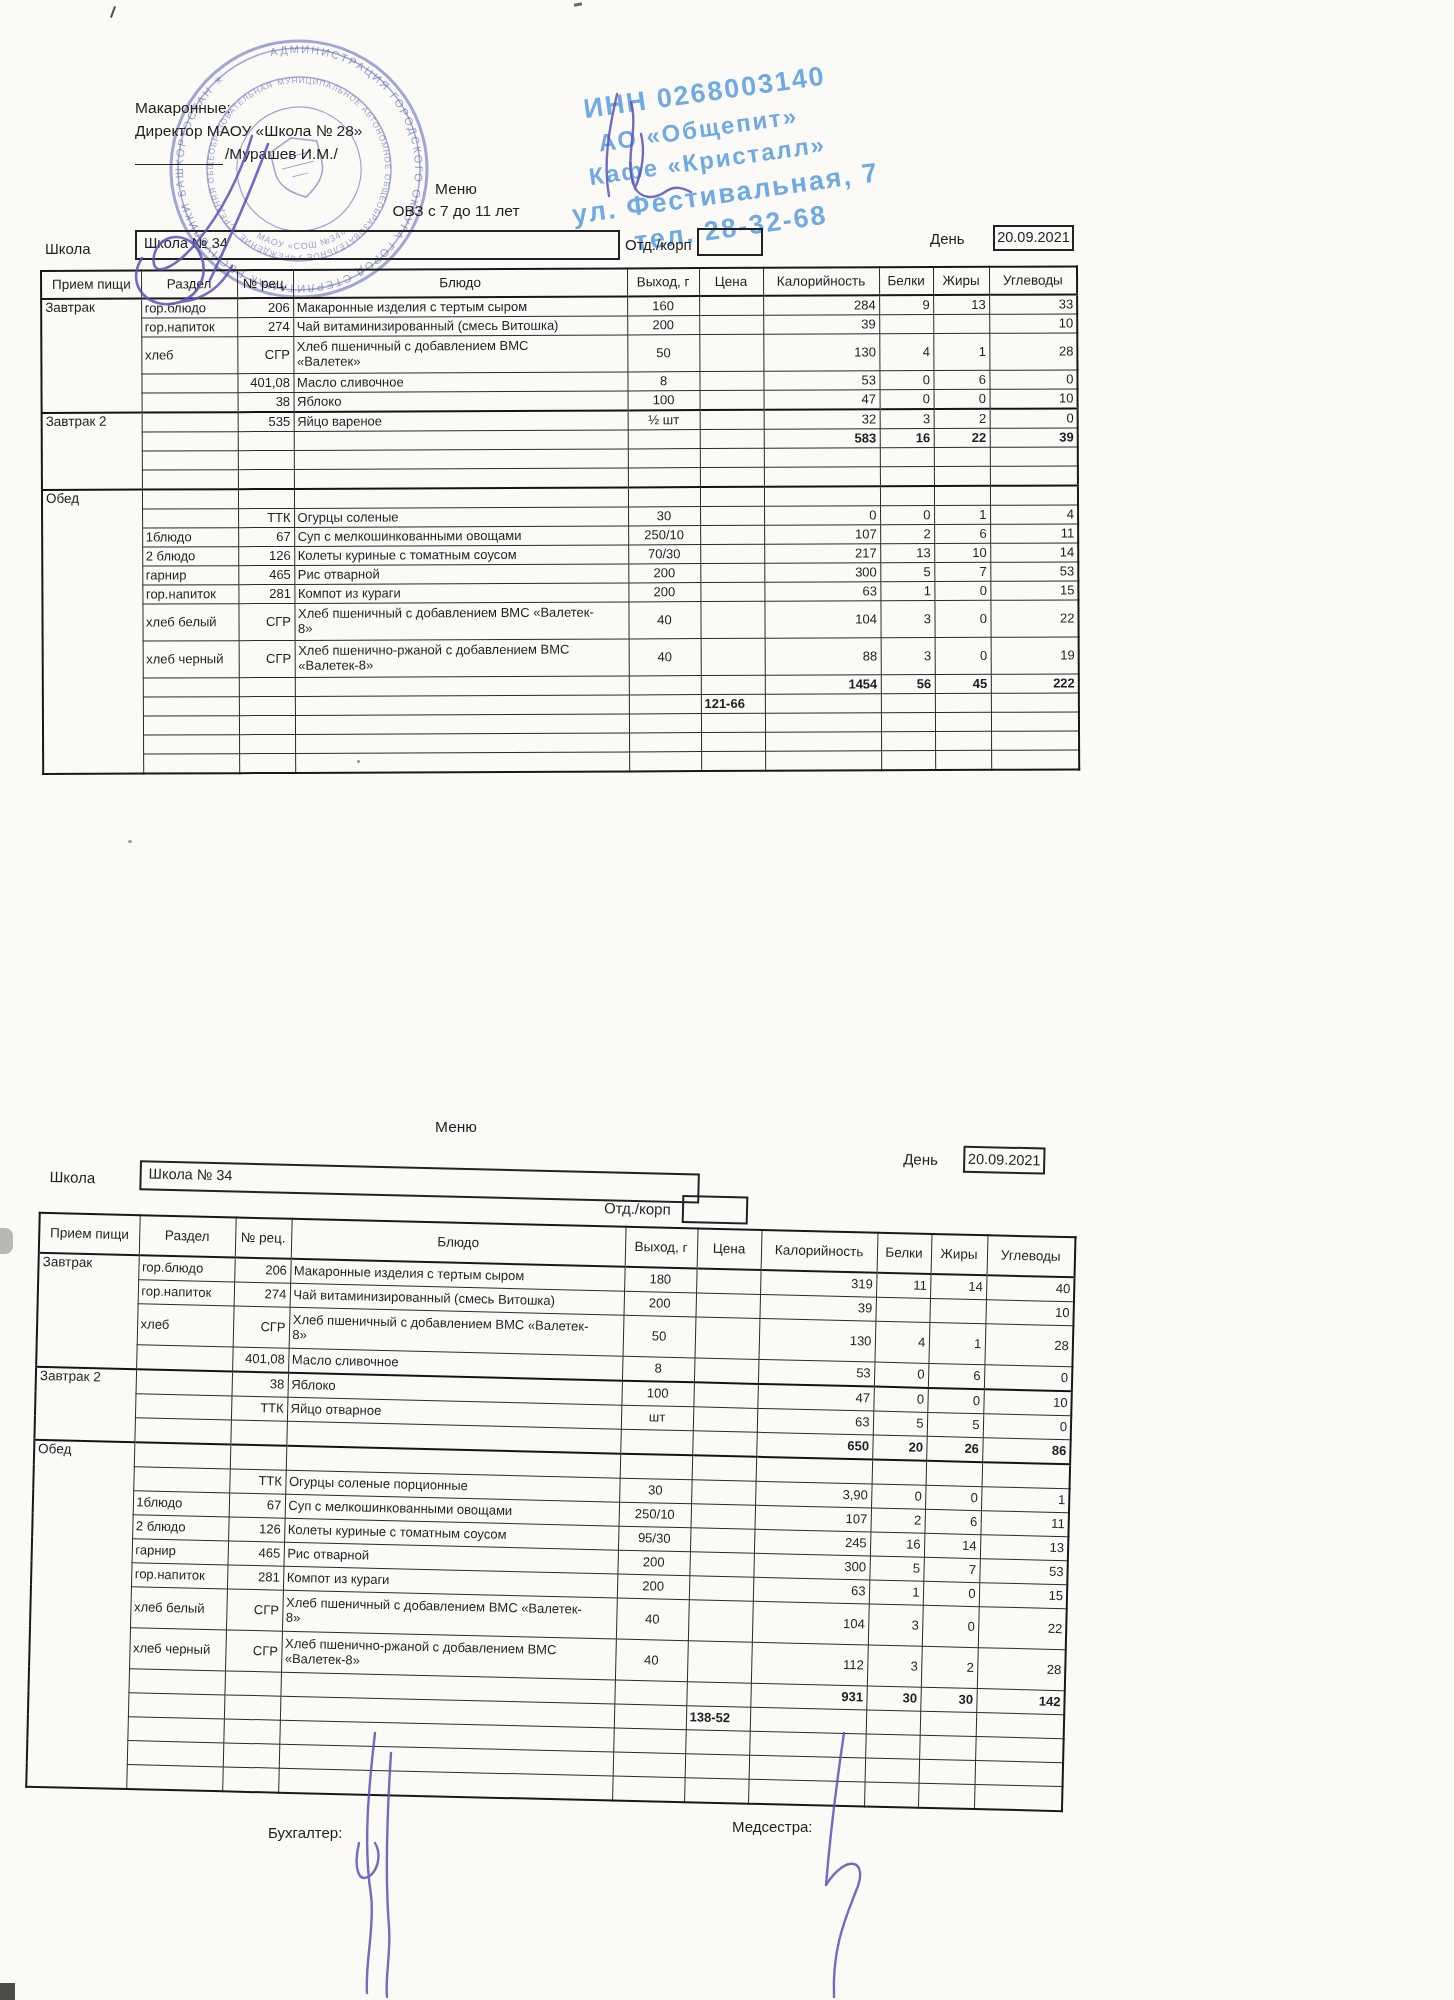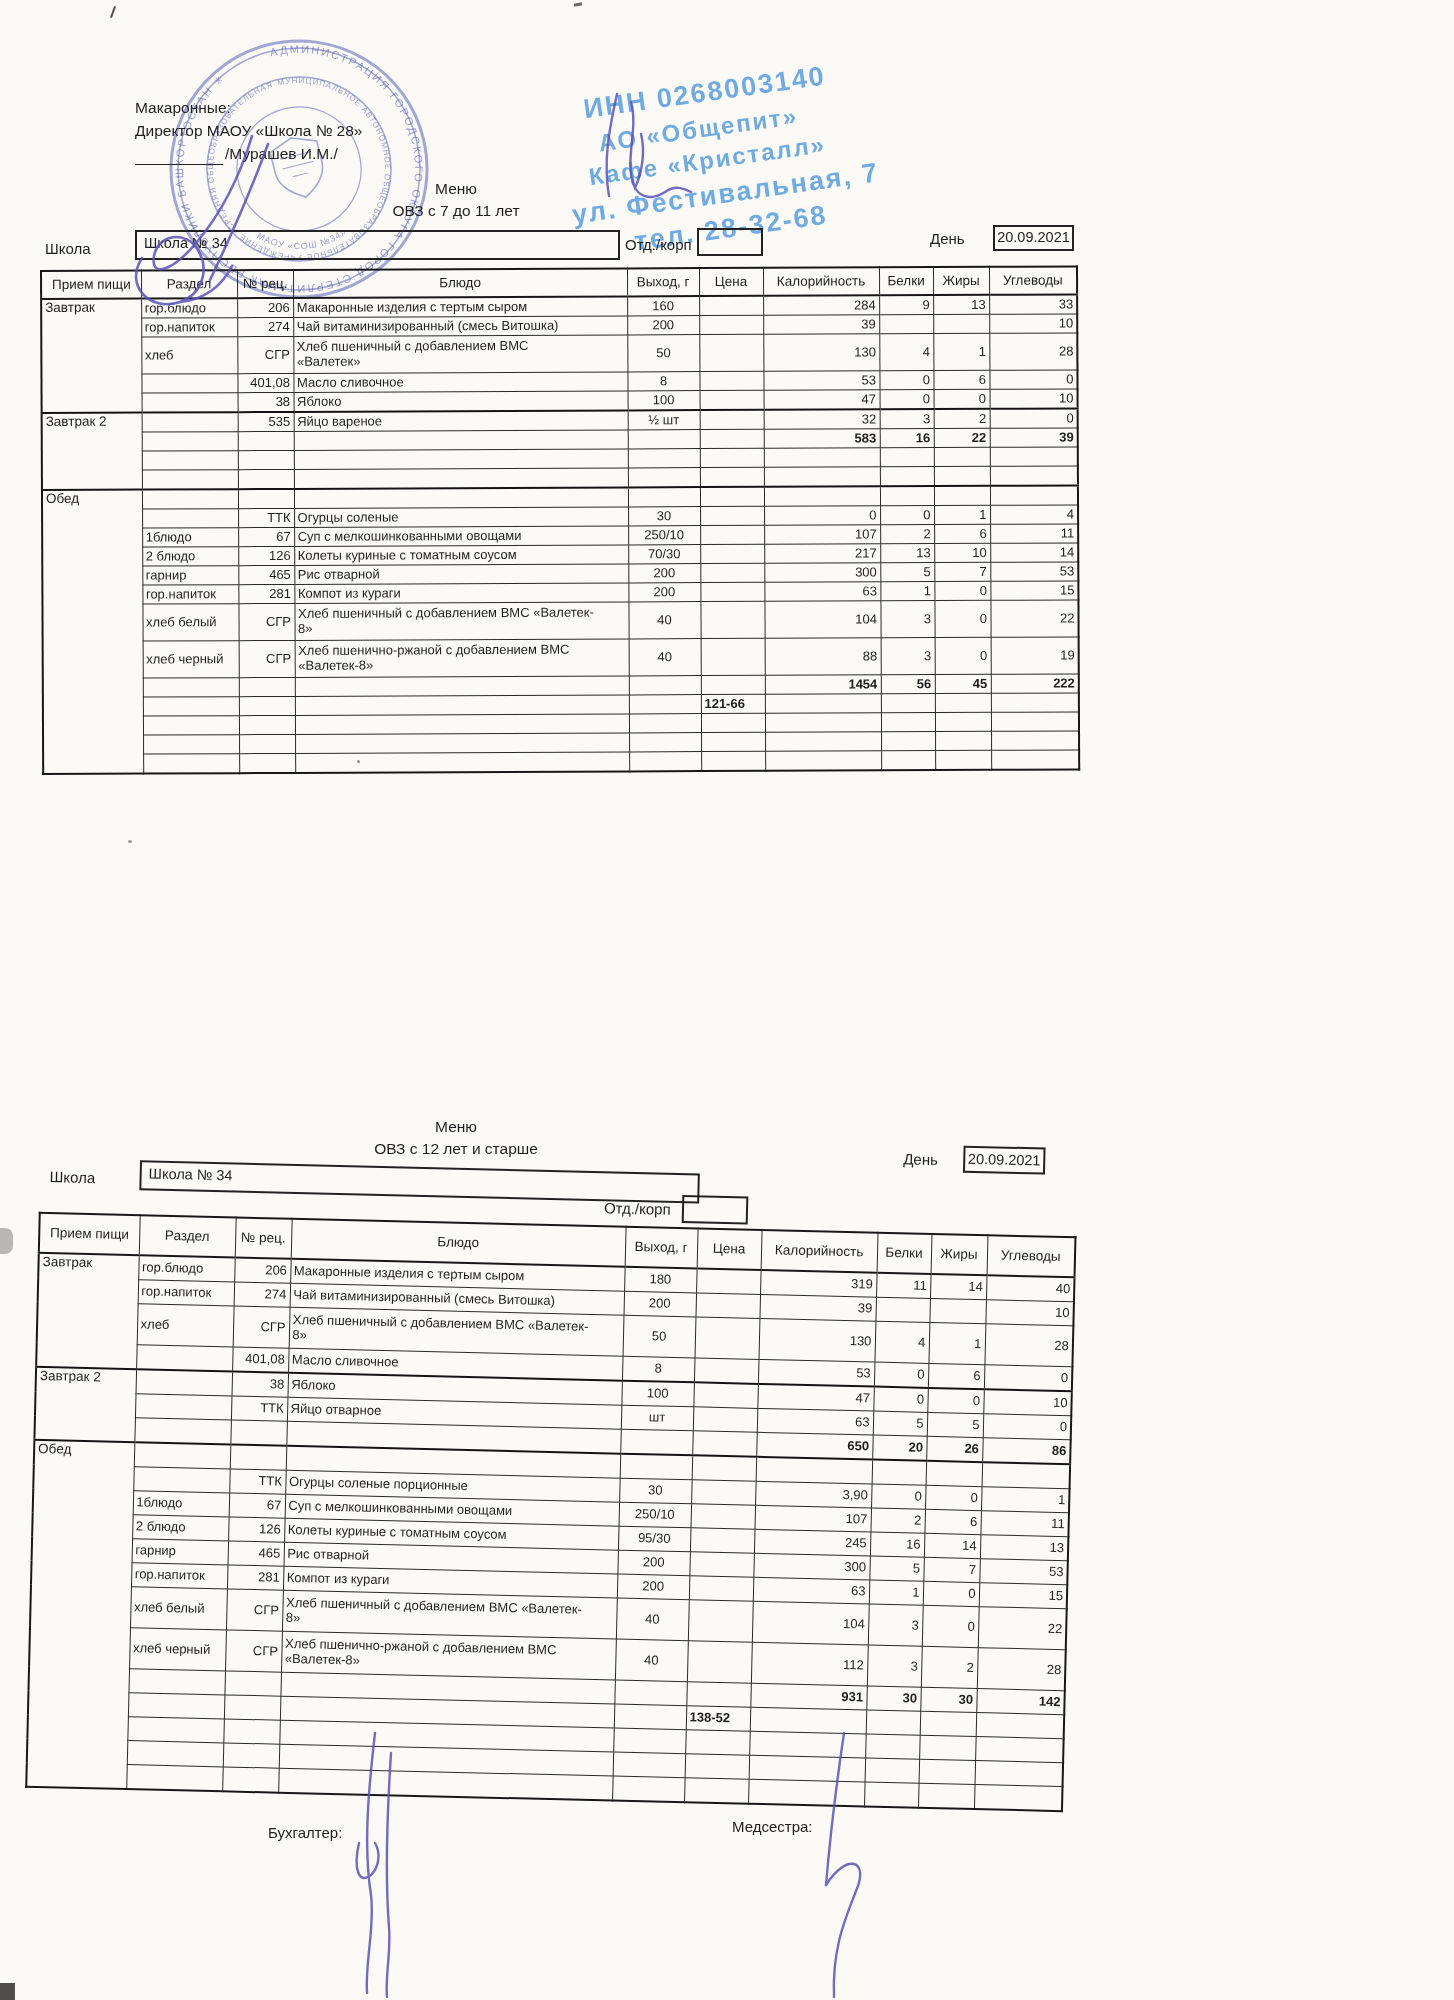--- a/index.html
+++ b/index.html
@@ -435,21 +435,20 @@
           <td class="c-num"></td>
           <td class="c-num"></td>
           <td class="c-num"></td>
           <td class="c-num"></td>
         </tr>
       </tbody>
     </table>
 
   <div class="m-title m2-title">
     <div>Меню</div>
-    <div>ОВЗ с 12 лет и старше</div>
   </div>
 
   <div class="m2-group">
     <div class="school-row sr2">
       <span class="sr-label" style="left:5px;top:8px;">Школа</span>
       <div class="fbox" style="left:95px;top:-2px;width:560px;height:30px;">
         <span class="v">Школа № 34</span>
       </div>
       <span class="sr-label" style="left:560px;top:26px;">Отд./корп</span>
       <div class="fbox" style="left:638px;top:20px;width:66px;height:28px;">

